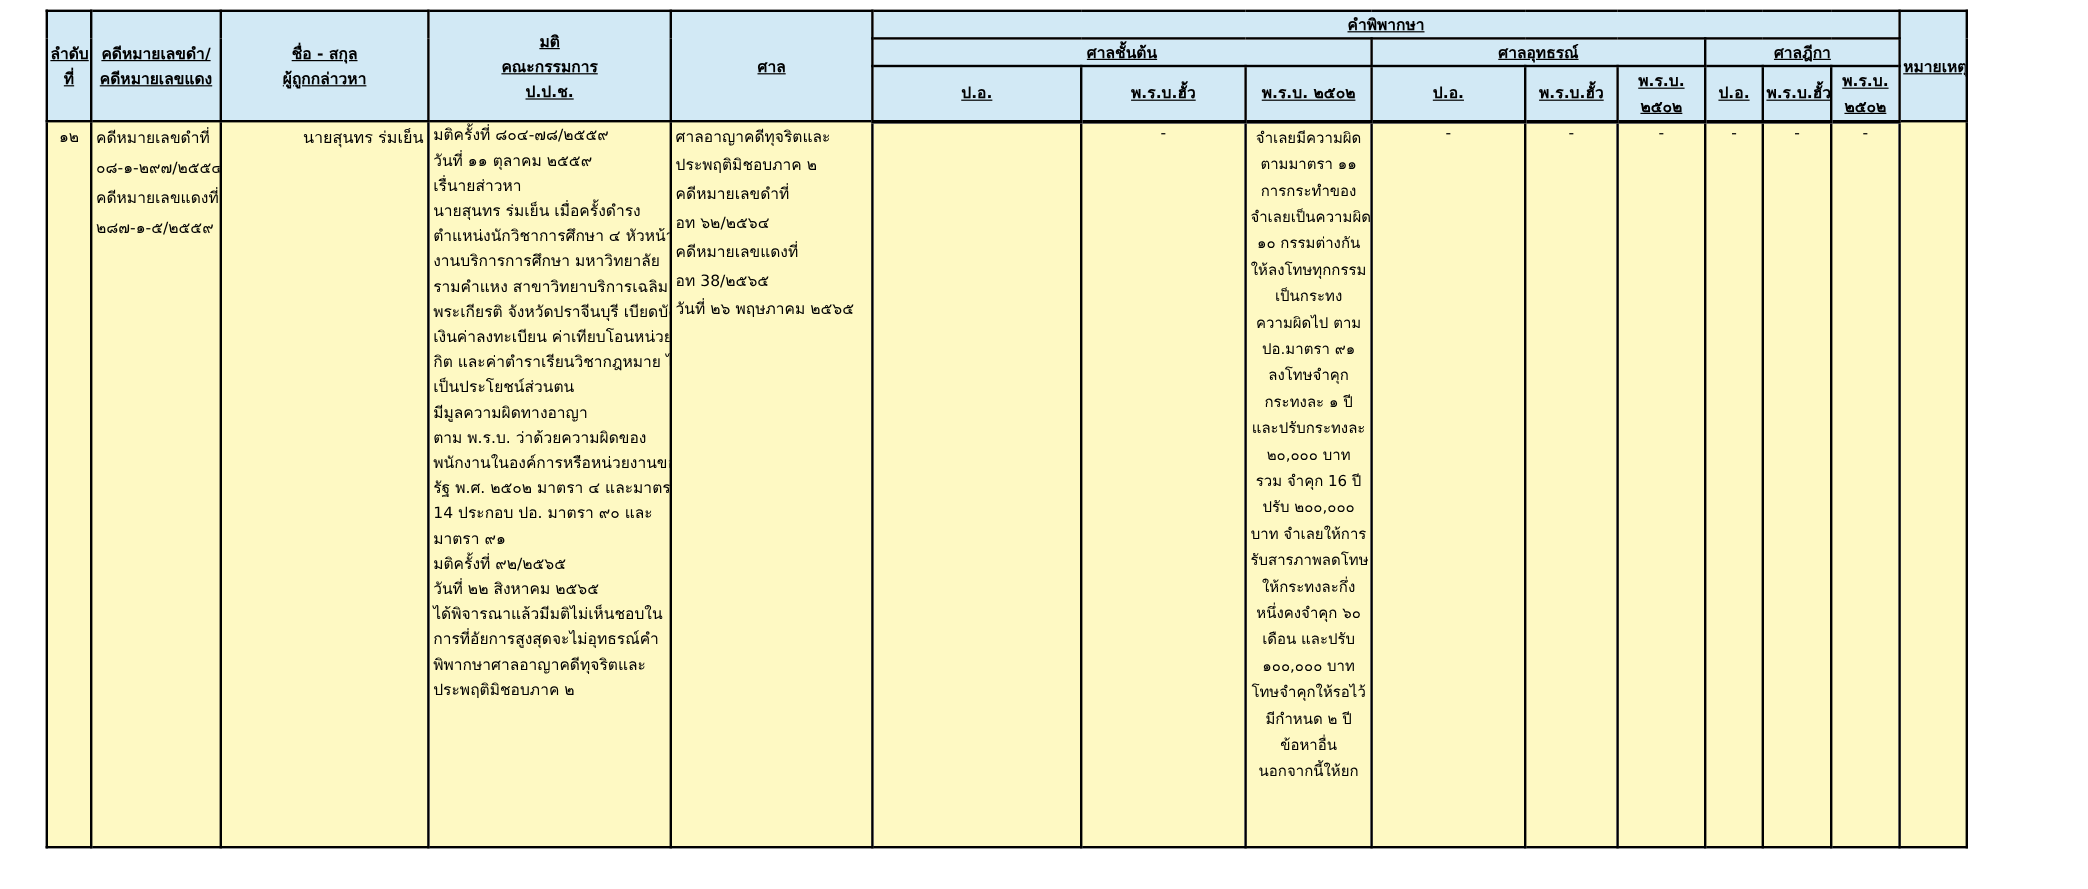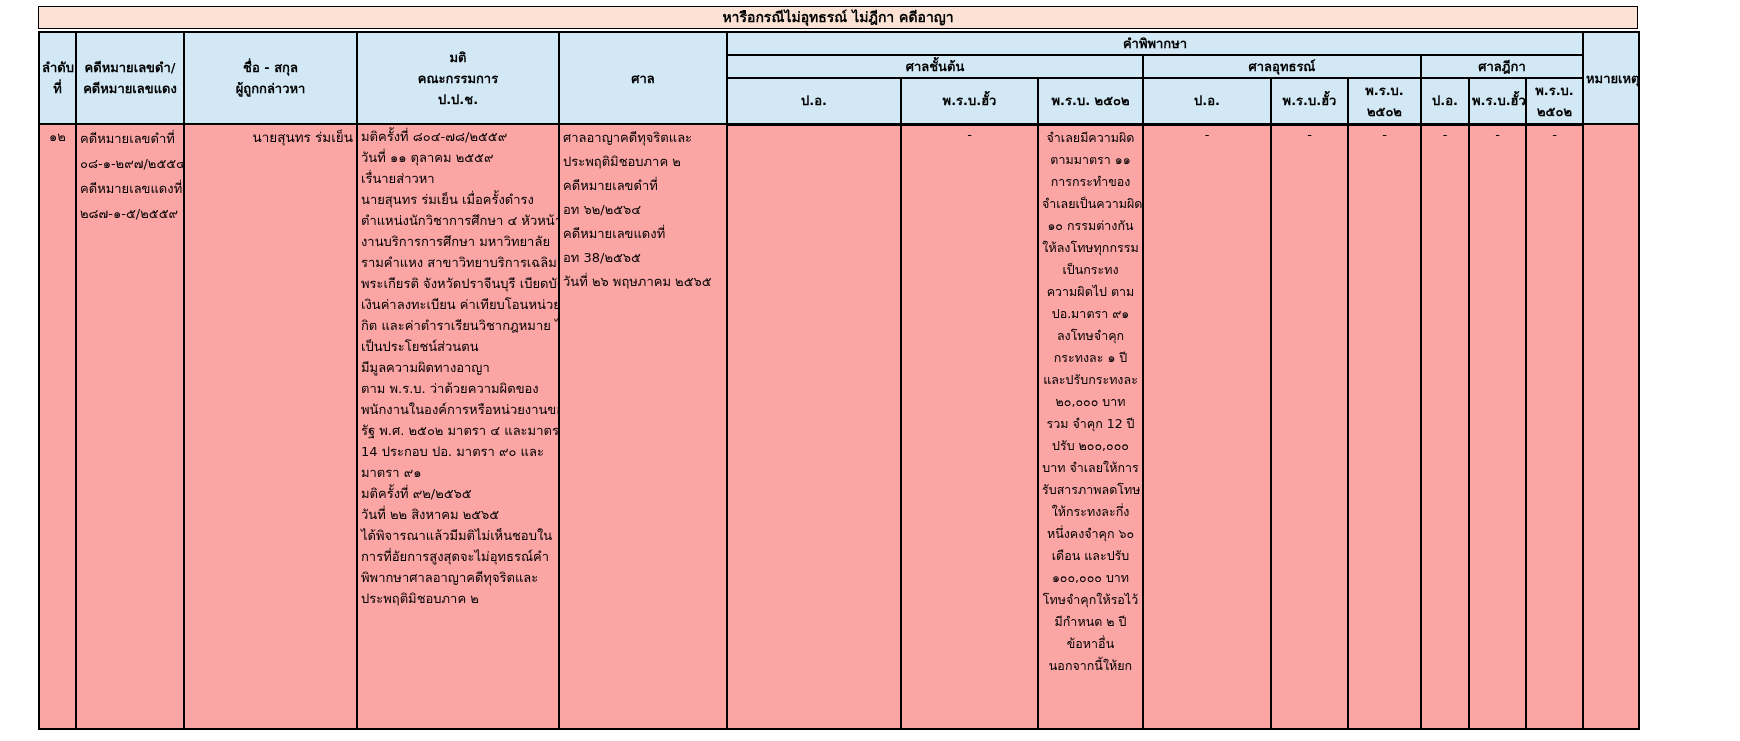--- a/index.html
+++ b/index.html
@@ -34,51 +34,51 @@
     padding:1px 3px;
     overflow:hidden;
   }
   table.grid th {
     background:#D2E9F5;
     font-weight:bold;
     font-size:13px;
     text-align:center;
     vertical-align:middle;
     padding:0 2px;
+    text-decoration:underline;
   }
   tr.hdr-judgment th { height:21px; }
   tr.hdr-courts th  { height:23px; }
   tr.hdr-laws th    { height:46px; border-bottom:3px solid #000; }
 
   td.data {
     height:605px;
     vertical-align:top;
     font-size:13.5px;
-    background:#fca5a5;
+    background:#fef9c3;
   }
   .left   { text-align:left; }
   .line   { white-space:nowrap; }
   .wrapok .line { white-space:normal; }
   .bold   { font-weight:normal; }
 
   td.cell-no        { text-align:center; font-size:13px; padding-top:6px; }
   td.cell-case      { line-height:25px; font-size:13px; padding-top:4px; }
   td.cell-accused   { font-size:13.5px; padding-top:4px;text-align:right; }
   td.cell-resolution{ line-height:21px; font-size:13px; padding-top:3px; }
   td.cell-court     { line-height:24px; font-size:13px; padding-top:3px; }
   td.cell-dash      { text-align:center; font-size:13px; padding-top:4px; }
   td.cell-verdict   { line-height:22px; font-size:12.5px; text-align:center; padding-top:4px; }
 </style>
 </head>
 <body>
 
 <div class="page">
   <div class="doc">
 
-    <div class="title-bar">หารือกรณีไม่อุทธรณ์ ไม่ฎีกา คดีอาญา</div>
 
     <table class="grid">
       <colgroup>
         <col style="width:37px">
           <col style="width:108px">
           <col style="width:173px">
         <col style="width:202px">
           <col style="width:168px">
           <col style="width:174px">
         <col style="width:137px">
@@ -183,21 +183,21 @@
               <div class="line">จำเลยเป็นความผิด</div>
               <div class="line">๑๐ กรรมต่างกัน</div>
               <div class="line">ให้ลงโทษทุกกรรม</div>
               <div class="line">เป็นกระทง</div>
               <div class="line">ความผิดไป ตาม</div>
               <div class="line">ปอ.มาตรา ๙๑</div>
               <div class="line">ลงโทษจำคุก</div>
               <div class="line">กระทงละ ๑ ปี</div>
               <div class="line">และปรับกระทงละ</div>
               <div class="line">๒๐,๐๐๐ บาท</div>
-              <div class="line">รวม จำคุก 12 ปี</div>
+              <div class="line">รวม จำคุก 16 ปี</div>
               <div class="line">ปรับ ๒๐๐,๐๐๐</div>
               <div class="line">บาท จำเลยให้การ</div>
               <div class="line">รับสารภาพลดโทษ</div>
               <div class="line">ให้กระทงละกึ่ง</div>
               <div class="line">หนึ่งคงจำคุก ๖๐</div>
               <div class="line">เดือน และปรับ</div>
               <div class="line">๑๐๐,๐๐๐ บาท</div>
               <div class="line">โทษจำคุกให้รอไว้</div>
               <div class="line">มีกำหนด ๒ ปี</div>
               <div class="line">ข้อหาอื่น</div>

